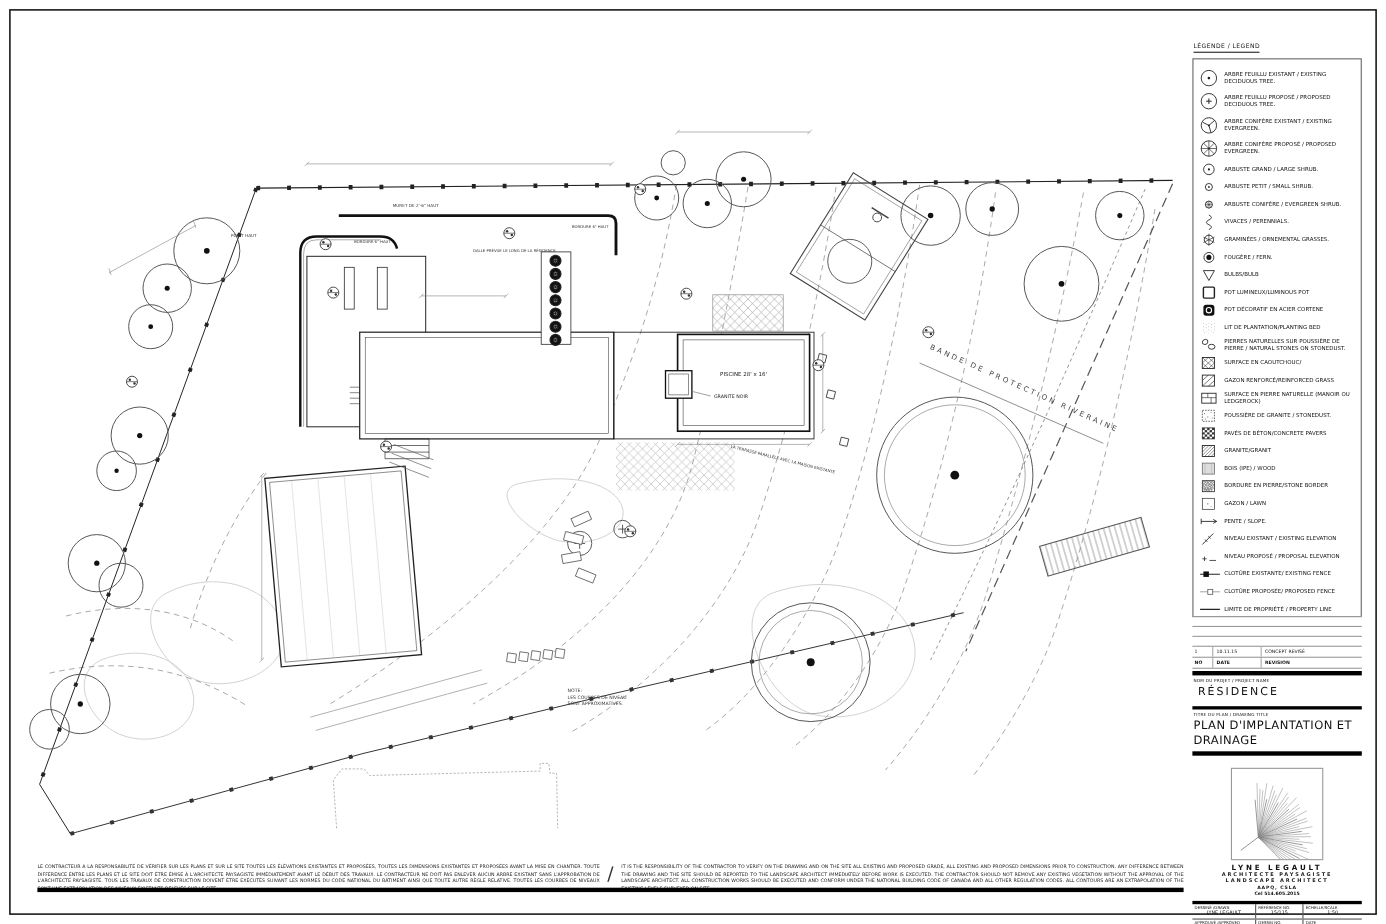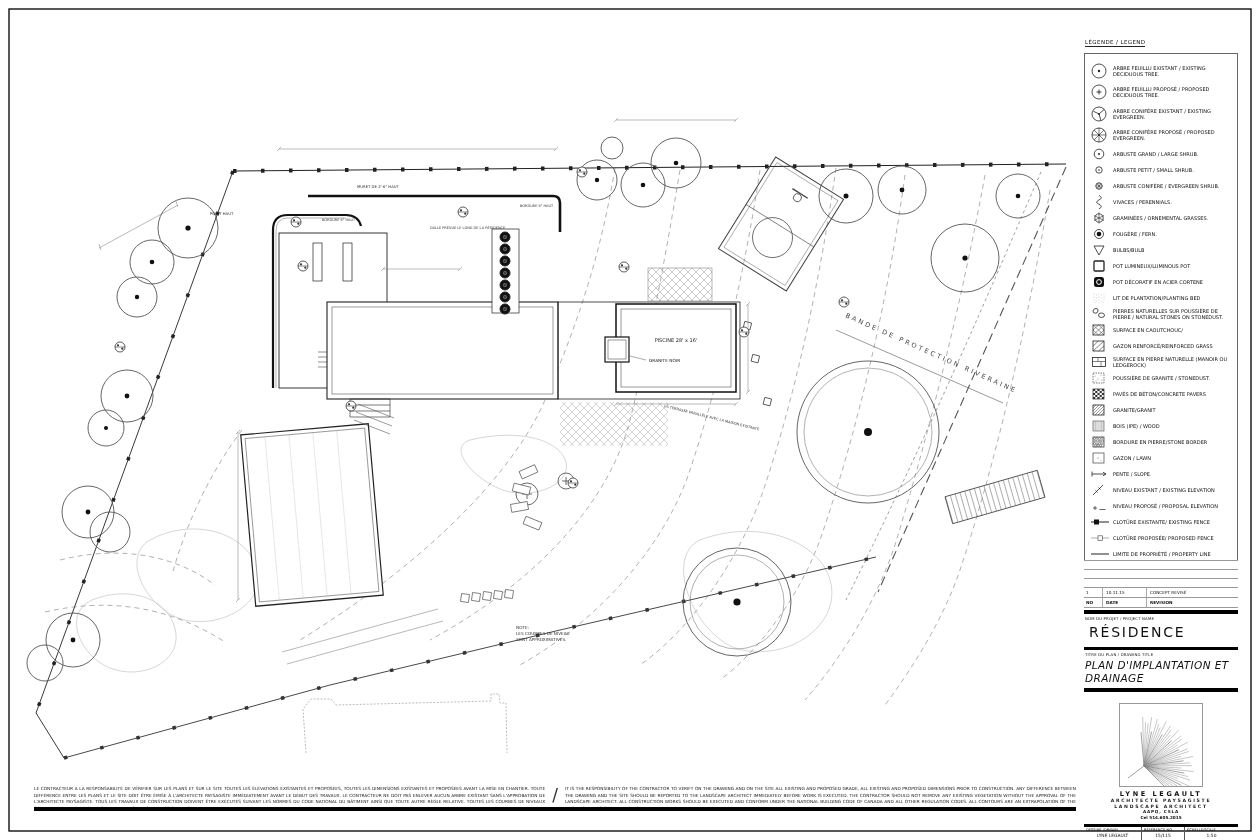--- a/index.html
+++ b/index.html
@@ -25,22 +25,22 @@
   .rev-row{display:flex;align-items:center;border-bottom:.5px solid #999;height:9px;}
   .rev-row.empty{height:8px;}
   .rev-no{width:16px;font-size:4.2px;padding-left:2px;}
   .rev-date{width:40px;font-size:4.2px;border-left:.5px solid #aaa;padding-left:3px;
             align-self:stretch;display:flex;align-items:center;}
   .rev-desc{flex:1;font-size:4.2px;border-left:.5px solid #aaa;padding-left:3px;
             align-self:stretch;display:flex;align-items:center;}
   .rev-row.header{font-weight:bold;}
   .bar{height:3.5px;background:#000;margin:2px 0;}
   .tb-label{font-size:3.8px;color:#111;margin:1px 0 0 1px;letter-spacing:.2px;}
-  .project-name{font-size:14px;letter-spacing:1.8px;margin:3px 0 7px 5px;}
-  .drawing-title{font-size:10.5px;letter-spacing:.4px;line-height:1.25;margin:2px 0 3px 1px;font-style:italic;}
+  .project-name{font-size:10px;letter-spacing:1.8px;margin:3px 0 7px 5px;}
+  .drawing-title{font-size:10.5px;letter-spacing:.4px;line-height:1.25;margin:2px 0 3px 1px;}
   .logo-box{width:82px;height:82px;border:.8px solid #999;margin:11px auto 2px;background:#fff;}
   .arch{text-align:center;margin-top:3px;line-height:1.25;}
   .arch-name{font-size:6.5px;letter-spacing:2.6px;font-weight:bold;}
   .arch-role{font-size:4.6px;letter-spacing:1.7px;font-weight:bold;color:#222;}
   .arch-aff{font-size:4.2px;font-weight:bold;letter-spacing:.8px;}
   .arch-phone{font-size:4.2px;font-weight:bold;}
   .info-table{margin-top:4px;border-top:3px solid #000;border-bottom:3.5px solid #000;}
   .info-row{display:flex;border-bottom:.5px solid #555;height:13px;}
   .info-row:last-child{border-bottom:none;}
   .info-cell{box-sizing:border-box;padding:1px 2px;border-left:.5px solid #555;}

